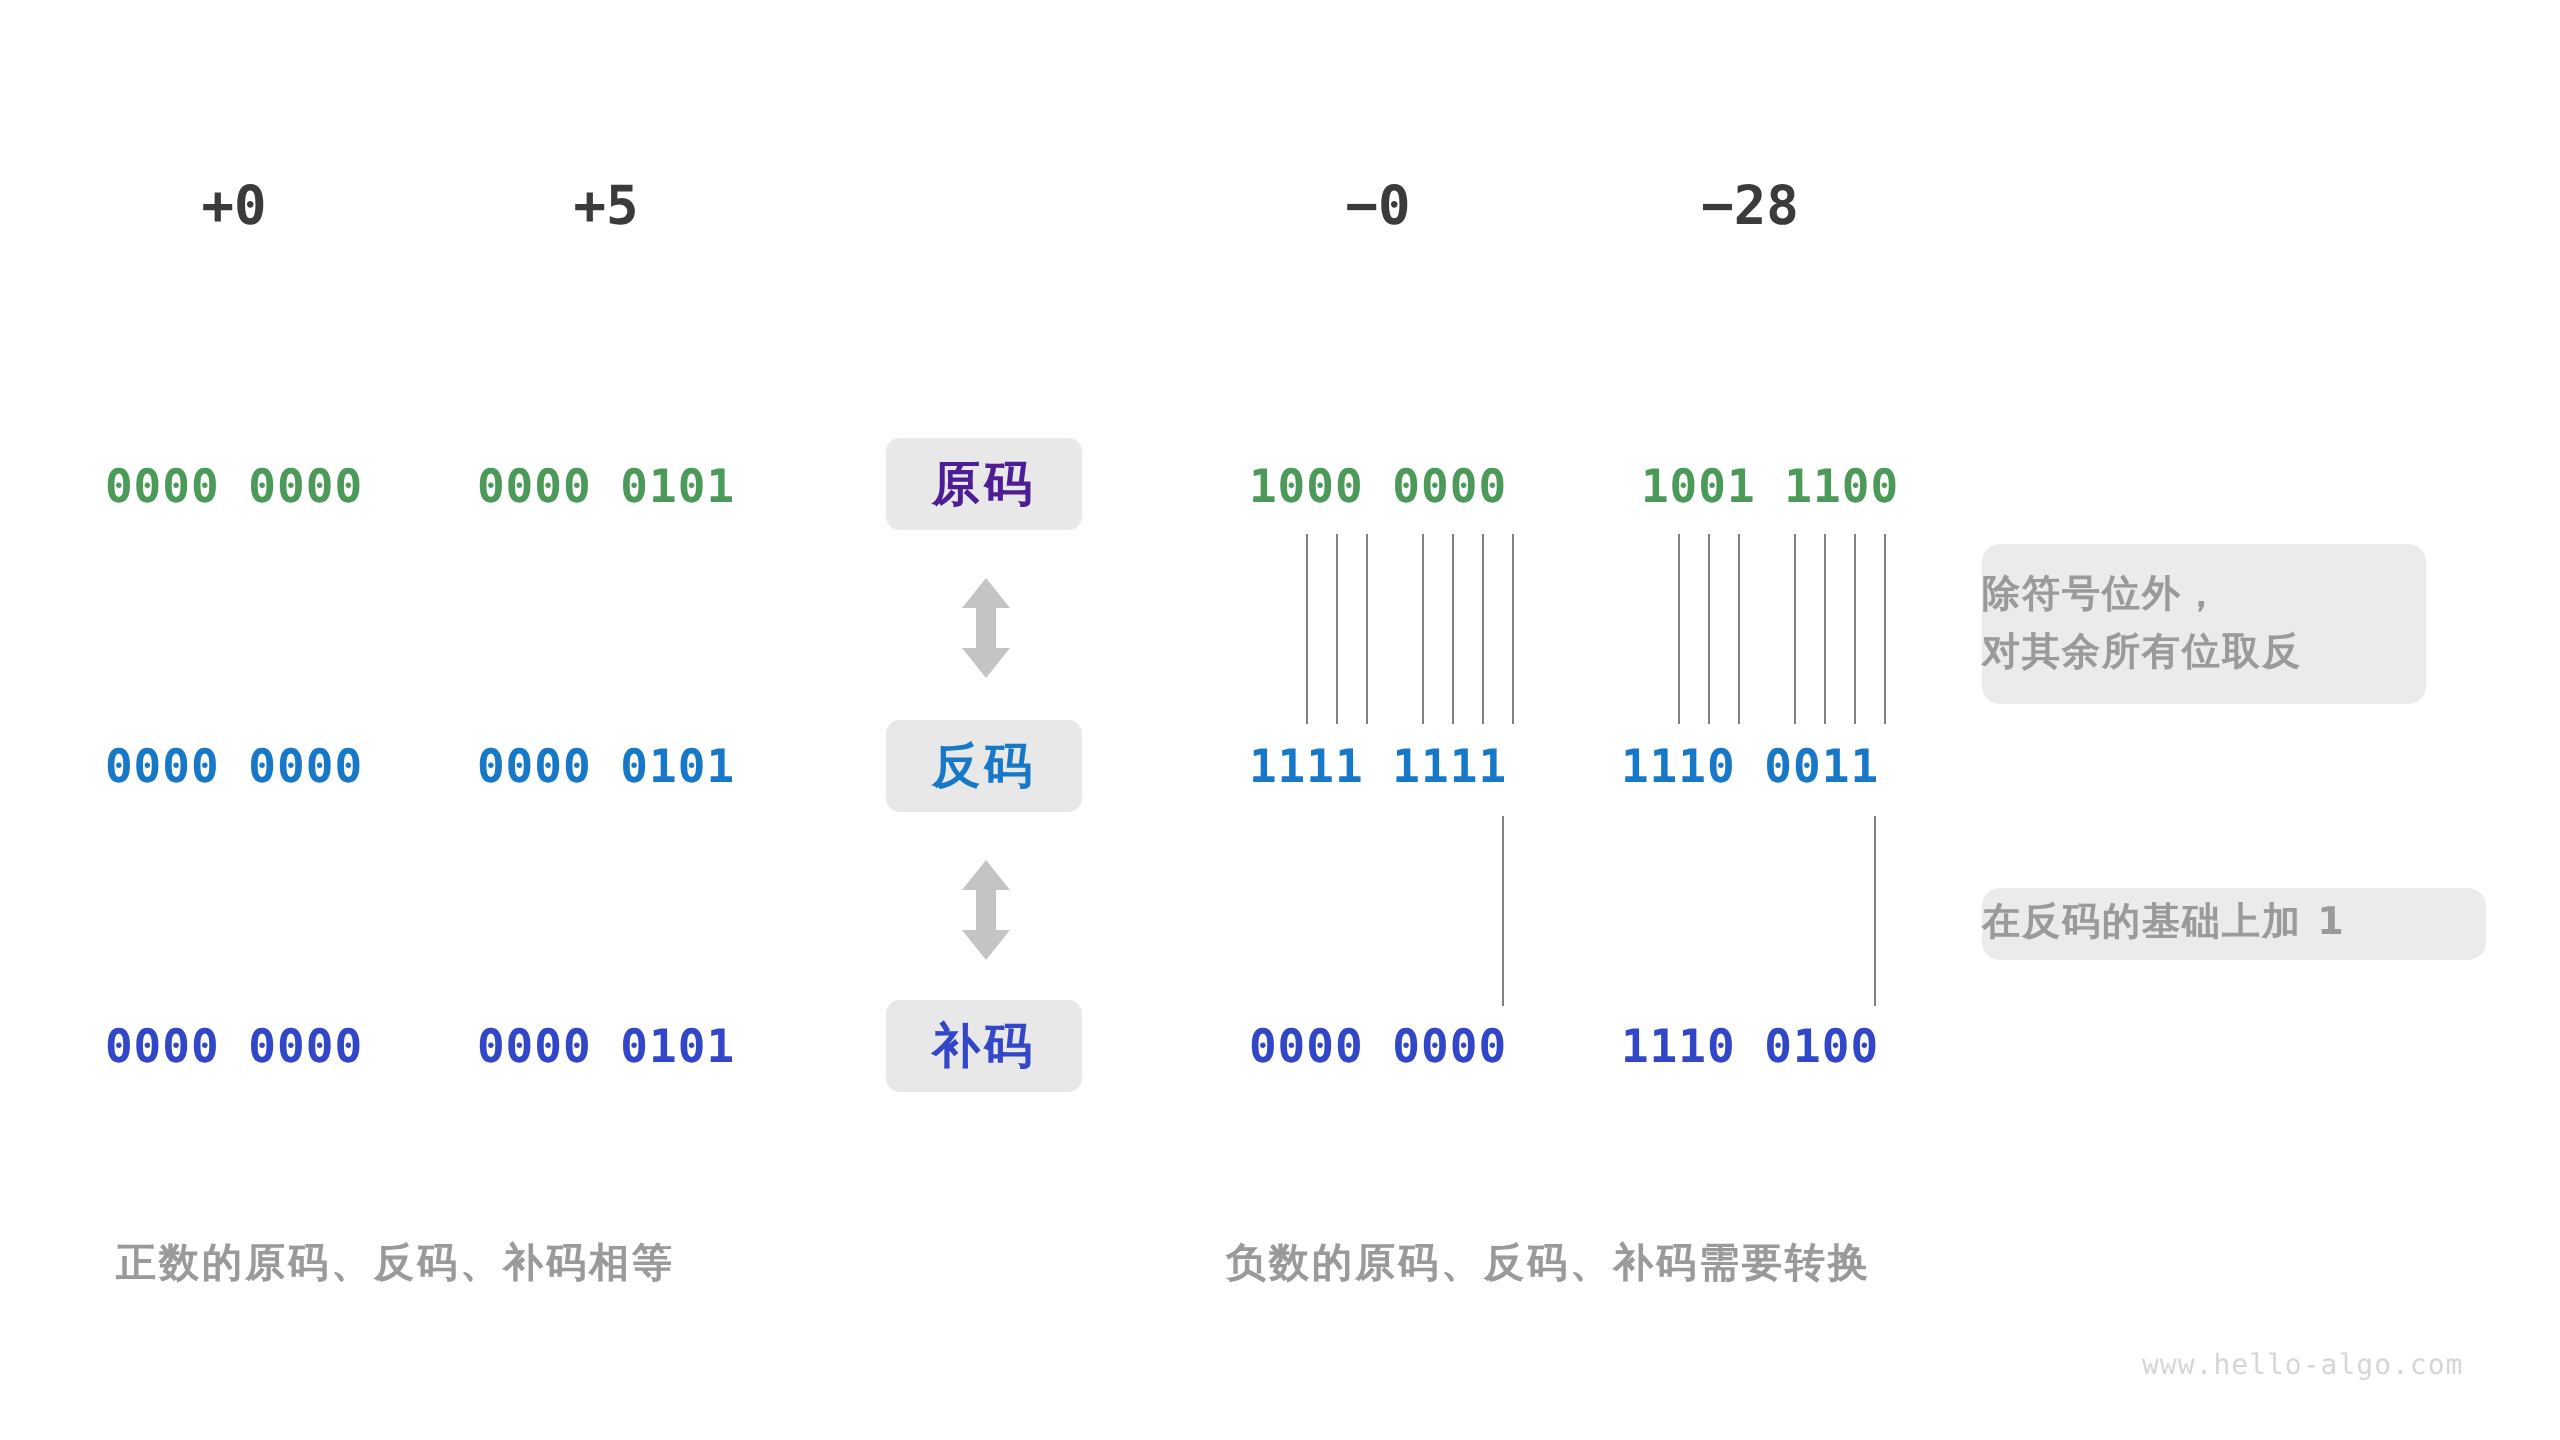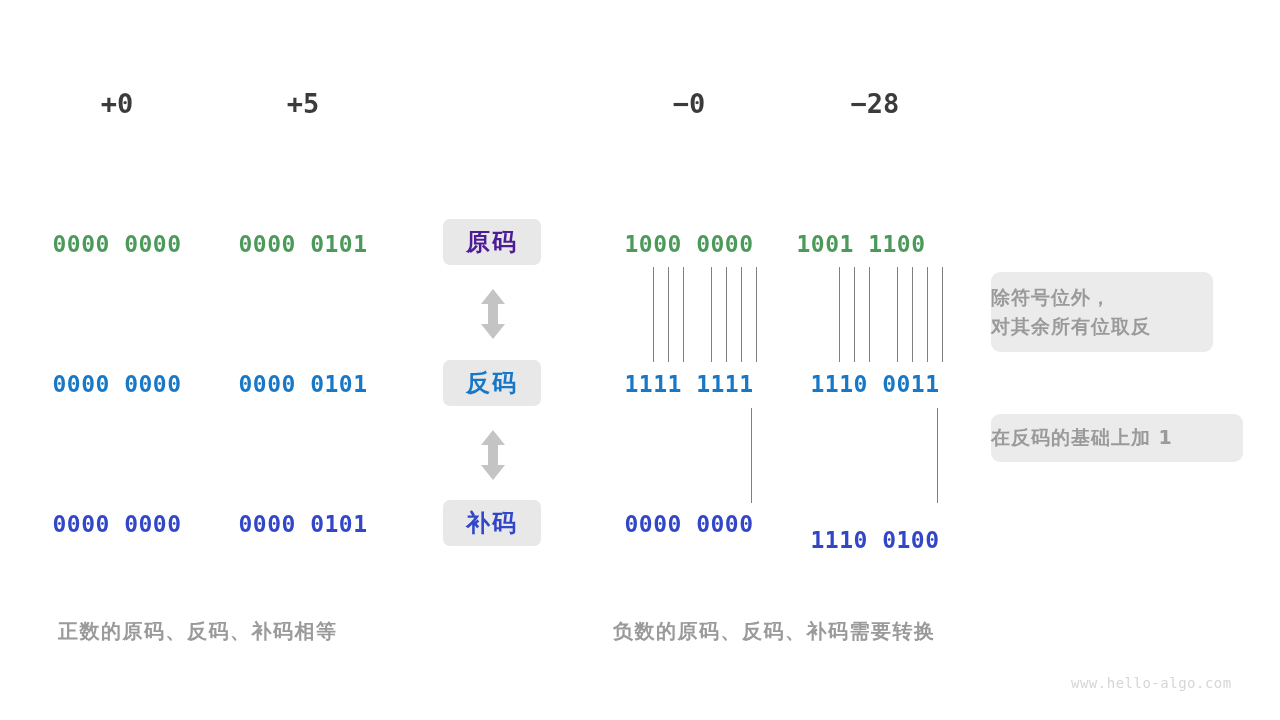--- a/index.html
+++ b/index.html
@@ -130,21 +130,21 @@
   <div class="abs num-label" style="left:810px; top:88px; width:130px;">−28</div>
 
   <div class="abs bin bin-green" style="left:52px; top:231px; width:130px;">0000 0000</div>
 
   <div class="abs bin bin-green" style="left:238px; top:231px; width:130px;">0000 0101</div>
 
   <div class="abs chip chip-row chip-green" style="left:443px; top:219px; width:98px; height:46px;">原码</div>
 
   <div class="abs bin bin-green" style="left:624px; top:231px; width:130px;">1000 0000</div>
 
-  <div class="abs bin bin-green" style="left:796px; top:231px; width:130px;text-align:center;">1001 1100</div>
+  <div class="abs bin bin-green" style="left:820px; top:231px; width:130px;text-align:center;">1001 1100</div>
 
   <div class="abs vline" style="left:653px;  top:267px; height:95px;"></div>
   <div class="abs vline" style="left:668px;  top:267px; height:95px;"></div>
   <div class="abs vline" style="left:683px;  top:267px; height:95px;"></div>
   <div class="abs vline" style="left:711px;  top:267px; height:95px;"></div>
   <div class="abs vline" style="left:726px;  top:267px; height:95px;"></div>
   <div class="abs vline" style="left:741px;  top:267px; height:95px;"></div>
   <div class="abs vline" style="left:756px;  top:267px; height:95px;"></div>
 
   <div class="abs vline" style="left:839px;  top:267px; height:95px;"></div>
@@ -181,28 +181,28 @@
   </div>
 
   <div class="abs bin bin-indigo" style="left:52px; top:511px; width:130px;">0000 0000</div>
 
   <div class="abs bin bin-indigo" style="left:238px; top:511px; width:130px;">0000 0101</div>
 
   <div class="abs chip chip-row chip-indigo" style="left:443px; top:500px; width:98px; height:46px;">补码</div>
 
   <div class="abs bin bin-indigo" style="left:624px; top:511px; width:130px;">0000 0000</div>
 
-  <div class="abs bin bin-indigo" style="left:810px; top:511px; width:130px;margin-top:16px;">1110 0100</div>
+  <div class="abs bin bin-indigo" style="left:810px; top:511px; width:130px;">1110 0100</div>
 
   <div class="abs note" style="left:991px; top:272px; width:222px; height:80px;">
     <span>除符号位外，</span>
     <span>对其余所有位取反</span>
   </div>
 
-  <div class="abs note" style="left:991px; top:414px; width:252px; height:48px;">
+  <div class="abs note" style="left:991px; top:444px; width:252px; height:36px;">
     <span>在反码的基础上加 1</span>
   </div>
 
   <div class="abs caption" style="left:58px; top:618px;">正数的原码、反码、补码相等</div>
 
   <div class="abs caption" style="left:613px; top:618px;">负数的原码、反码、补码需要转换</div>
 
   <div class="abs watermark" style="left:1071px; top:675px;">www.hello-algo.com</div>
 
 </div>

